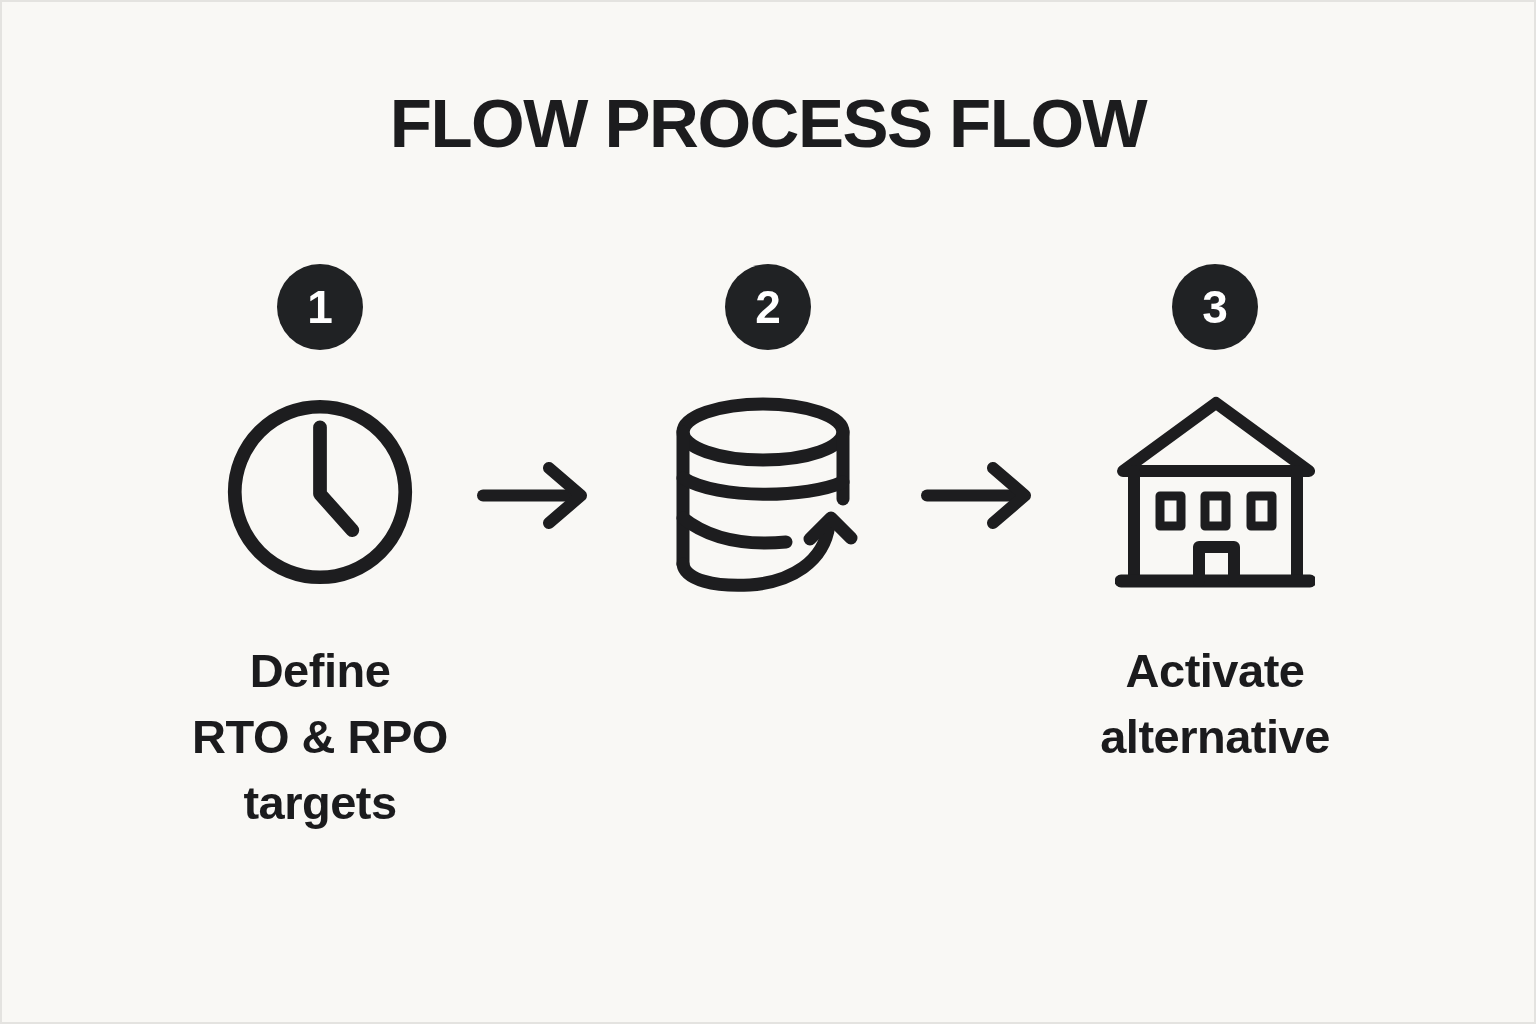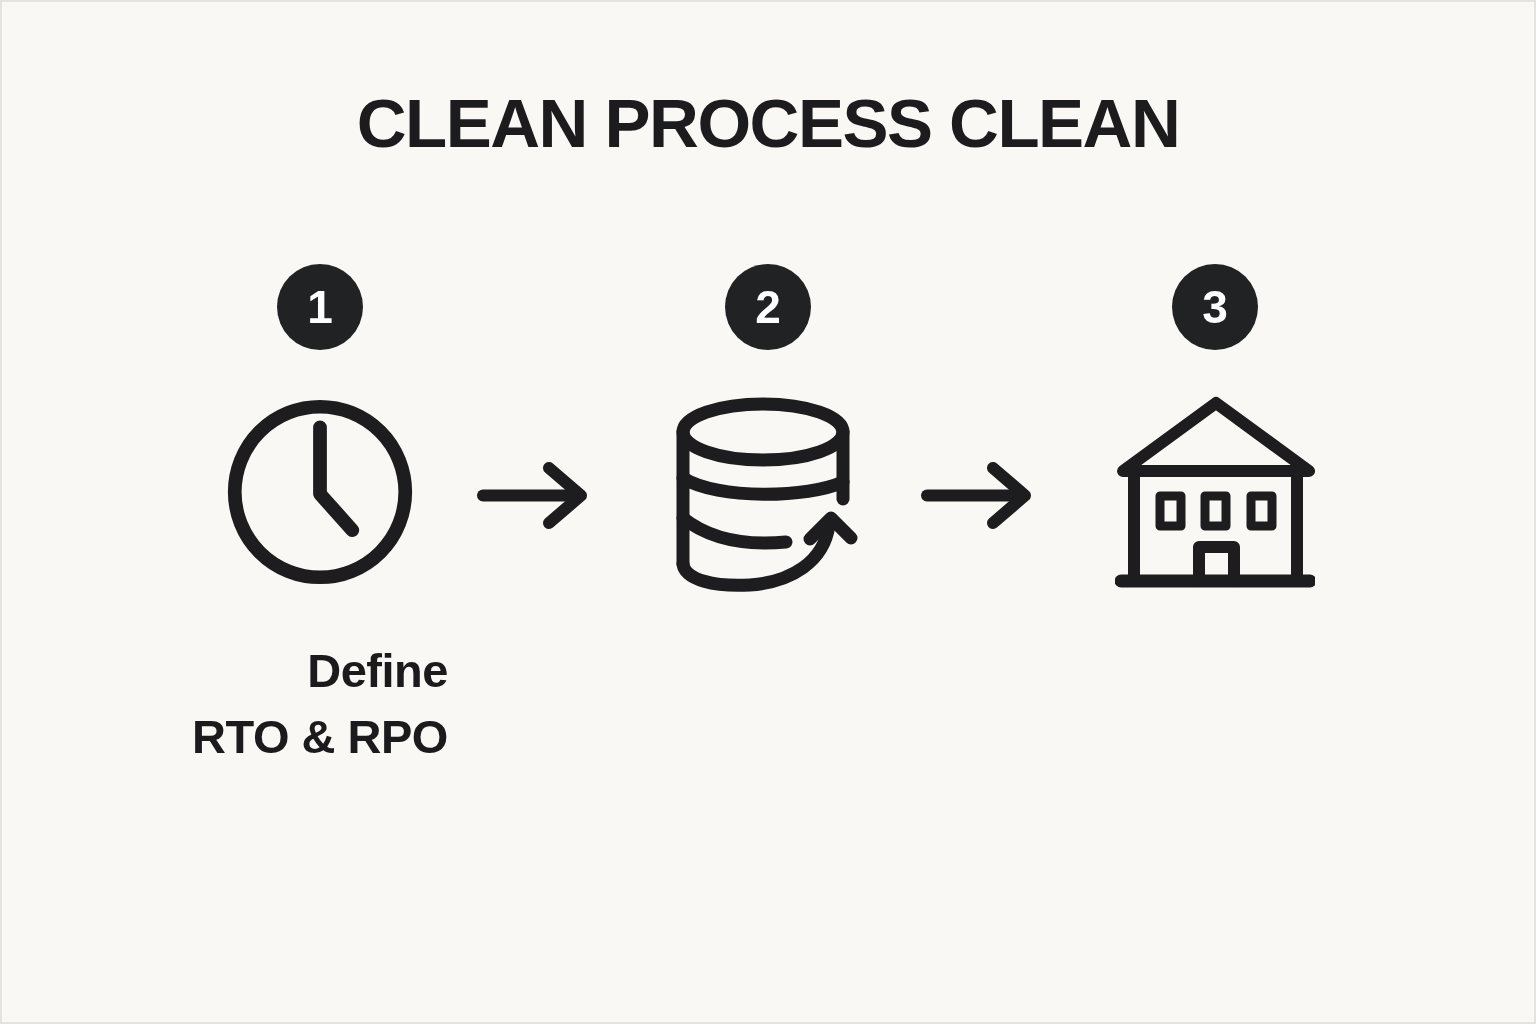--- a/index.html
+++ b/index.html
@@ -58,56 +58,57 @@
     display: flex;
     align-items: center;
     justify-content: center;
   }
   .icon-box svg {
     display: block;
     color: #1d1d1f;
   }
   .label {
     margin-top: 46px;
-    text-align: right;
+    text-align: center;
     font-size: 47px;
     font-weight: bold;
     line-height: 66px;
     letter-spacing: -0.5px;
     color: #1b1b1d;
   }
   .label span { display: block; }
   .arrow {
     position: absolute;
     top: 459px;
     color: #1d1d1f;
   }
   .arrow-1 { left: 477px; }
   .arrow-2 { left: 921px; }
 </style>
 </head>
 <body>
 
 <div class="canvas">
 
-  <h1 class="title">CLEAN PROCESS CLEAN</h1>
+  <h1 class="title">FLOW PROCESS FLOW</h1>
 
   <section class="step step-1">
     <div class="badge">
       <span>1</span>
     </div>
     <div class="icon-box">
       <svg width="196" height="196" viewBox="0 0 200 200" fill="none" stroke="currentColor" stroke-linecap="round" stroke-linejoin="round" aria-hidden="true">
         <circle cx="100" cy="100" r="87" stroke-width="14"></circle>
         <path d="M100 34 L100 102 L133 139" stroke-width="14"></path>
       </svg>
     </div>
     <div class="label">
       <span>Define</span>
       <span>RTO &amp; RPO</span>
+      <span>targets</span>
     </div>
   </section>
 
   <div class="arrow arrow-1">
     <svg width="122" height="73" viewBox="0 0 122 73" fill="none" stroke="currentColor" stroke-linecap="round" stroke-linejoin="round" aria-hidden="true">
       <path d="M6 36.5 H96" stroke-width="12"></path>
       <path d="M72 9 L104 36.5 L72 64" stroke-width="12"></path>
     </svg>
   </div>
 
@@ -145,16 +146,18 @@
         <path d="M19 78 V188" stroke-width="12"></path>
         <path d="M182 78 V188" stroke-width="12"></path>
         <path d="M6 188 H195" stroke-width="13"></path>
         <rect x="45" y="103" width="21" height="30" stroke-width="9"></rect>
         <rect x="90" y="103" width="21" height="30" stroke-width="9"></rect>
         <rect x="136" y="103" width="21" height="30" stroke-width="9"></rect>
         <path d="M84 188 V154 H119 V188" stroke-width="12"></path>
       </svg>
     </div>
     <div class="label">
+      <span>Activate</span>
+      <span>alternative</span>
     </div>
   </section>
 
 </div>
 
 </body></html>

